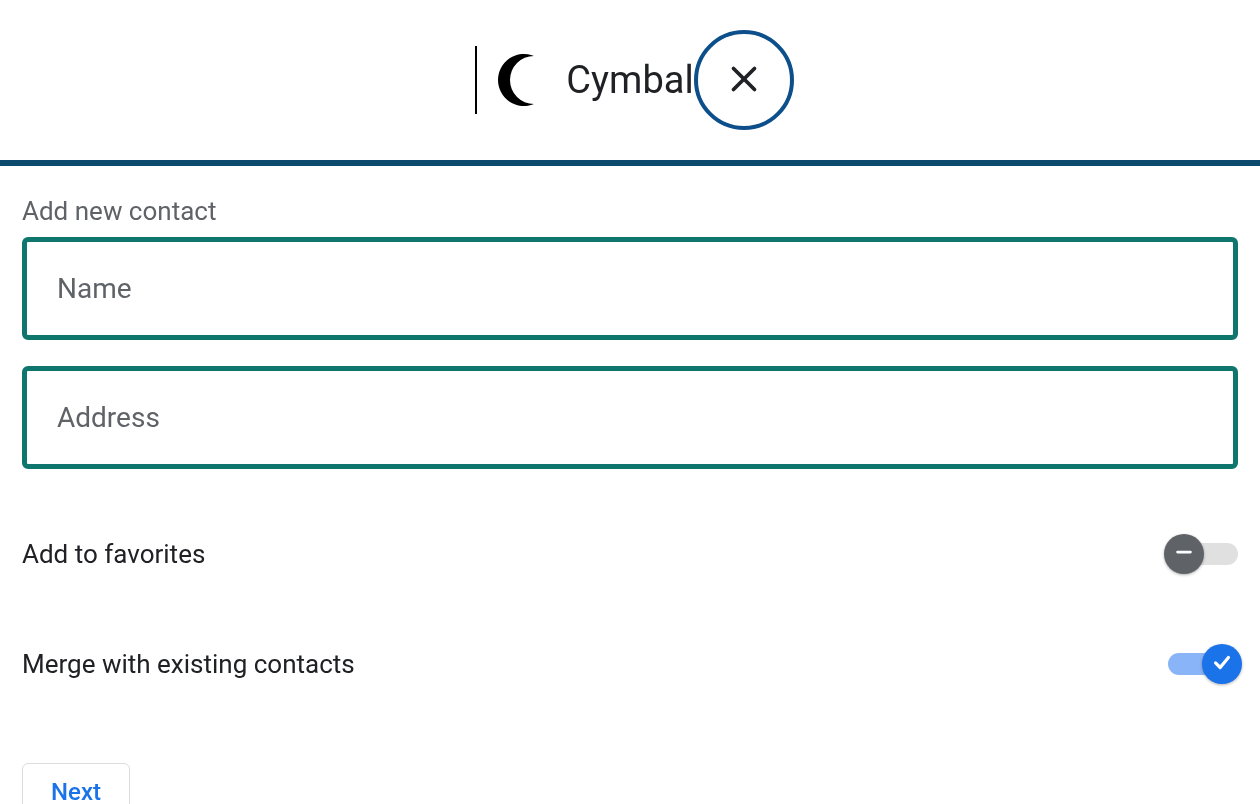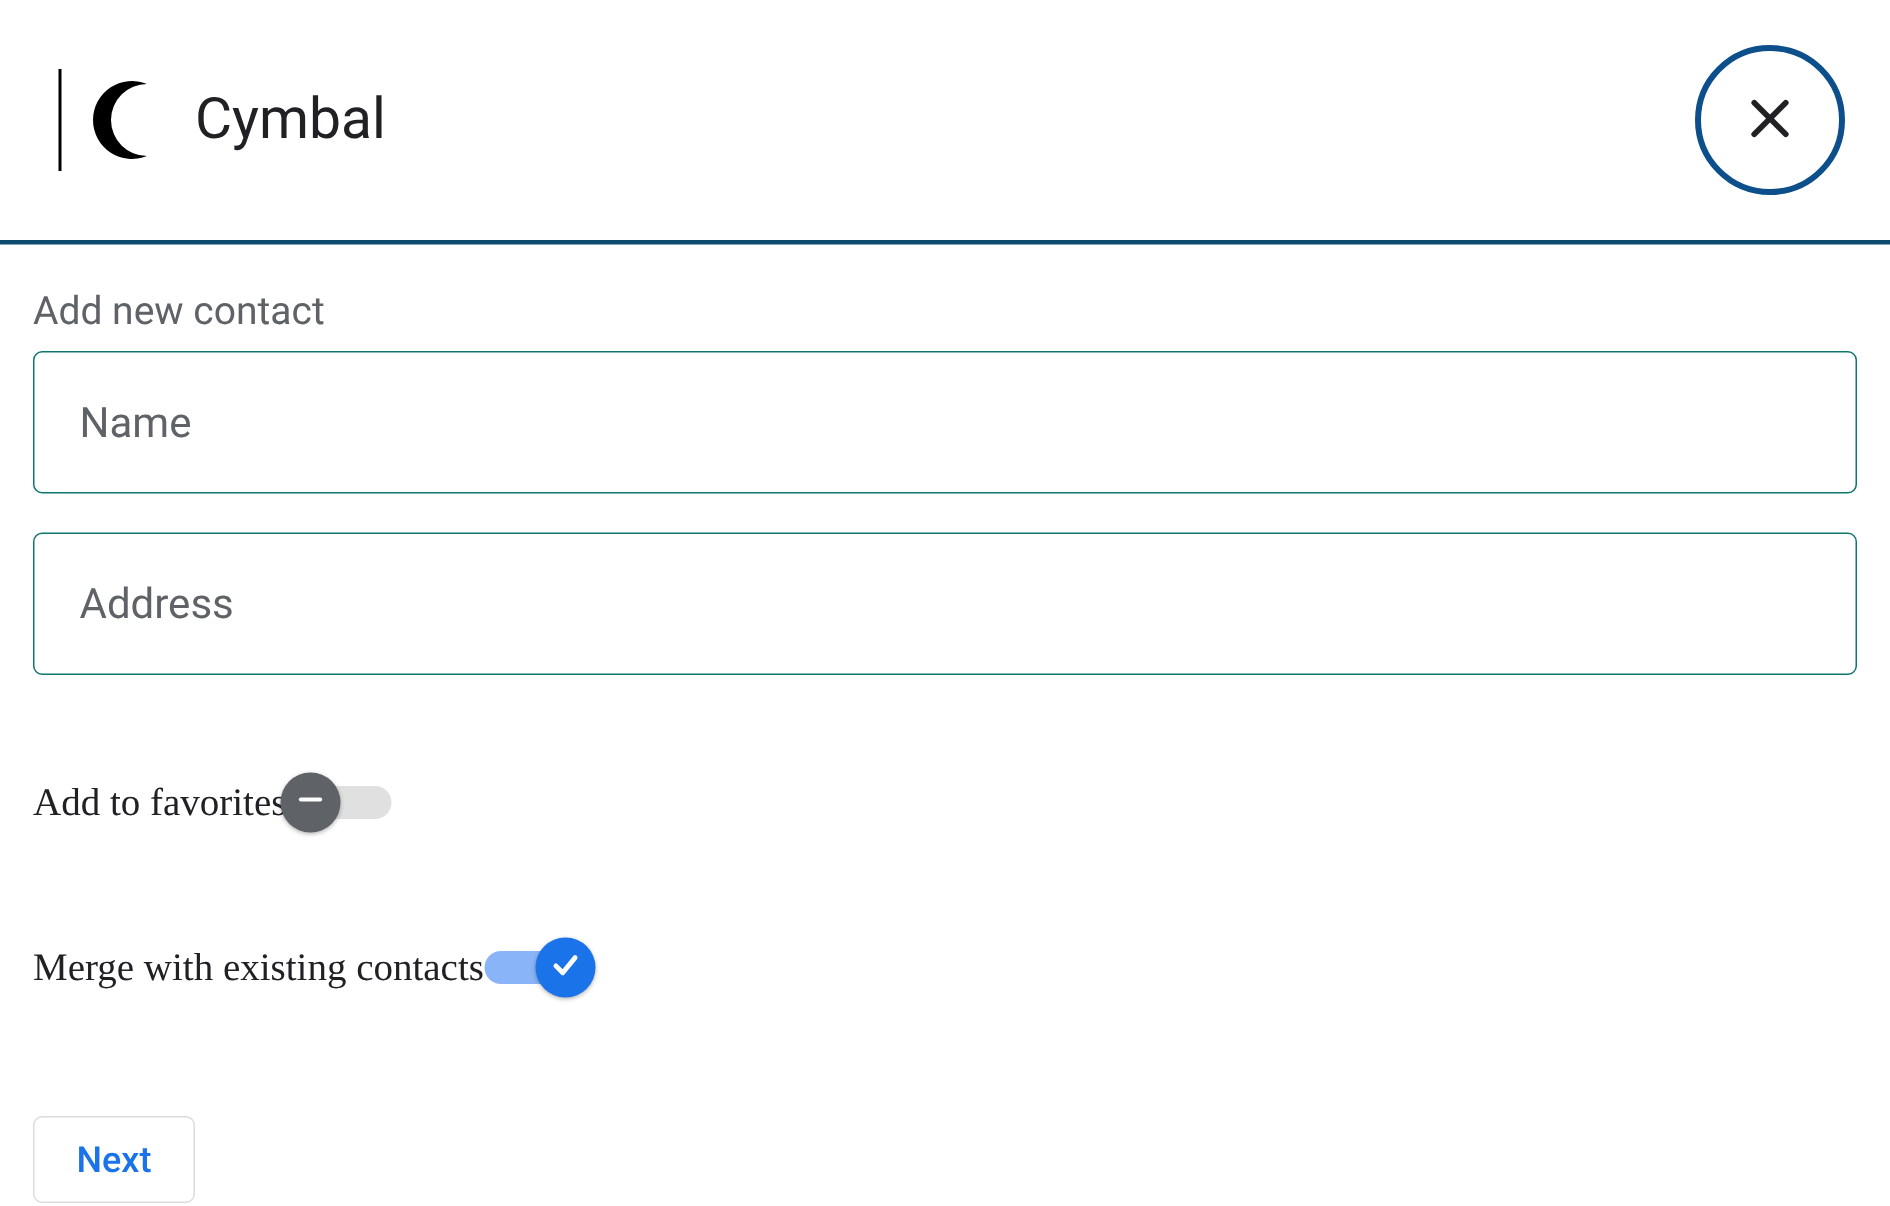--- a/index.html
+++ b/index.html
@@ -11,23 +11,23 @@
     body {
       font-family: -apple-system, BlinkMacSystemFont, 'Segoe UI', Roboto, Helvetica, Arial, sans-serif;
       background: #fff;
       width: 1260px;
       height: 804px;
     }
     
     .header {
       display: flex;
       align-items: center;
-      justify-content: space-between;
+      justify-content: center;
       padding: 30px 30px 30px 30px;
-      border-bottom: 3px solid #0c4a6e;
+      border-bottom: 6px solid #0c4a6e;
     }
     
     .brand {
       display: flex;
       align-items: center;
       gap: 20px;
     }
     
     .logo {
       width: 80px;
@@ -68,39 +68,38 @@
       font-size: 26px;
       color: #5f6368;
       font-weight: 400;
       margin-bottom: 11px;
     }
     
     .input-field {
       width: 100%;
       padding: 30px 30px;
       font-size: 28px;
-      border: 1px solid #0f766e;
+      border: 5px solid #0f766e;
       border-radius: 6px;
       background: #fff;
       color: #202124;
       margin-bottom: 26px;
       font-family: inherit;
     }
     
     .input-field::placeholder {
       color: #5f6368;
     }
     
     .toggle-row {
       display: flex;
       align-items: center;
-      justify-content: flex-start;
+      justify-content: space-between;
       margin-top: 44px;
       margin-bottom: 30px;
-      font-family: Liberation Serif, serif;
     }
     
     .toggle-label {
       font-size: 26px;
       color: #202124;
       font-weight: 400;
     }
     
     .toggle {
       position: relative;

